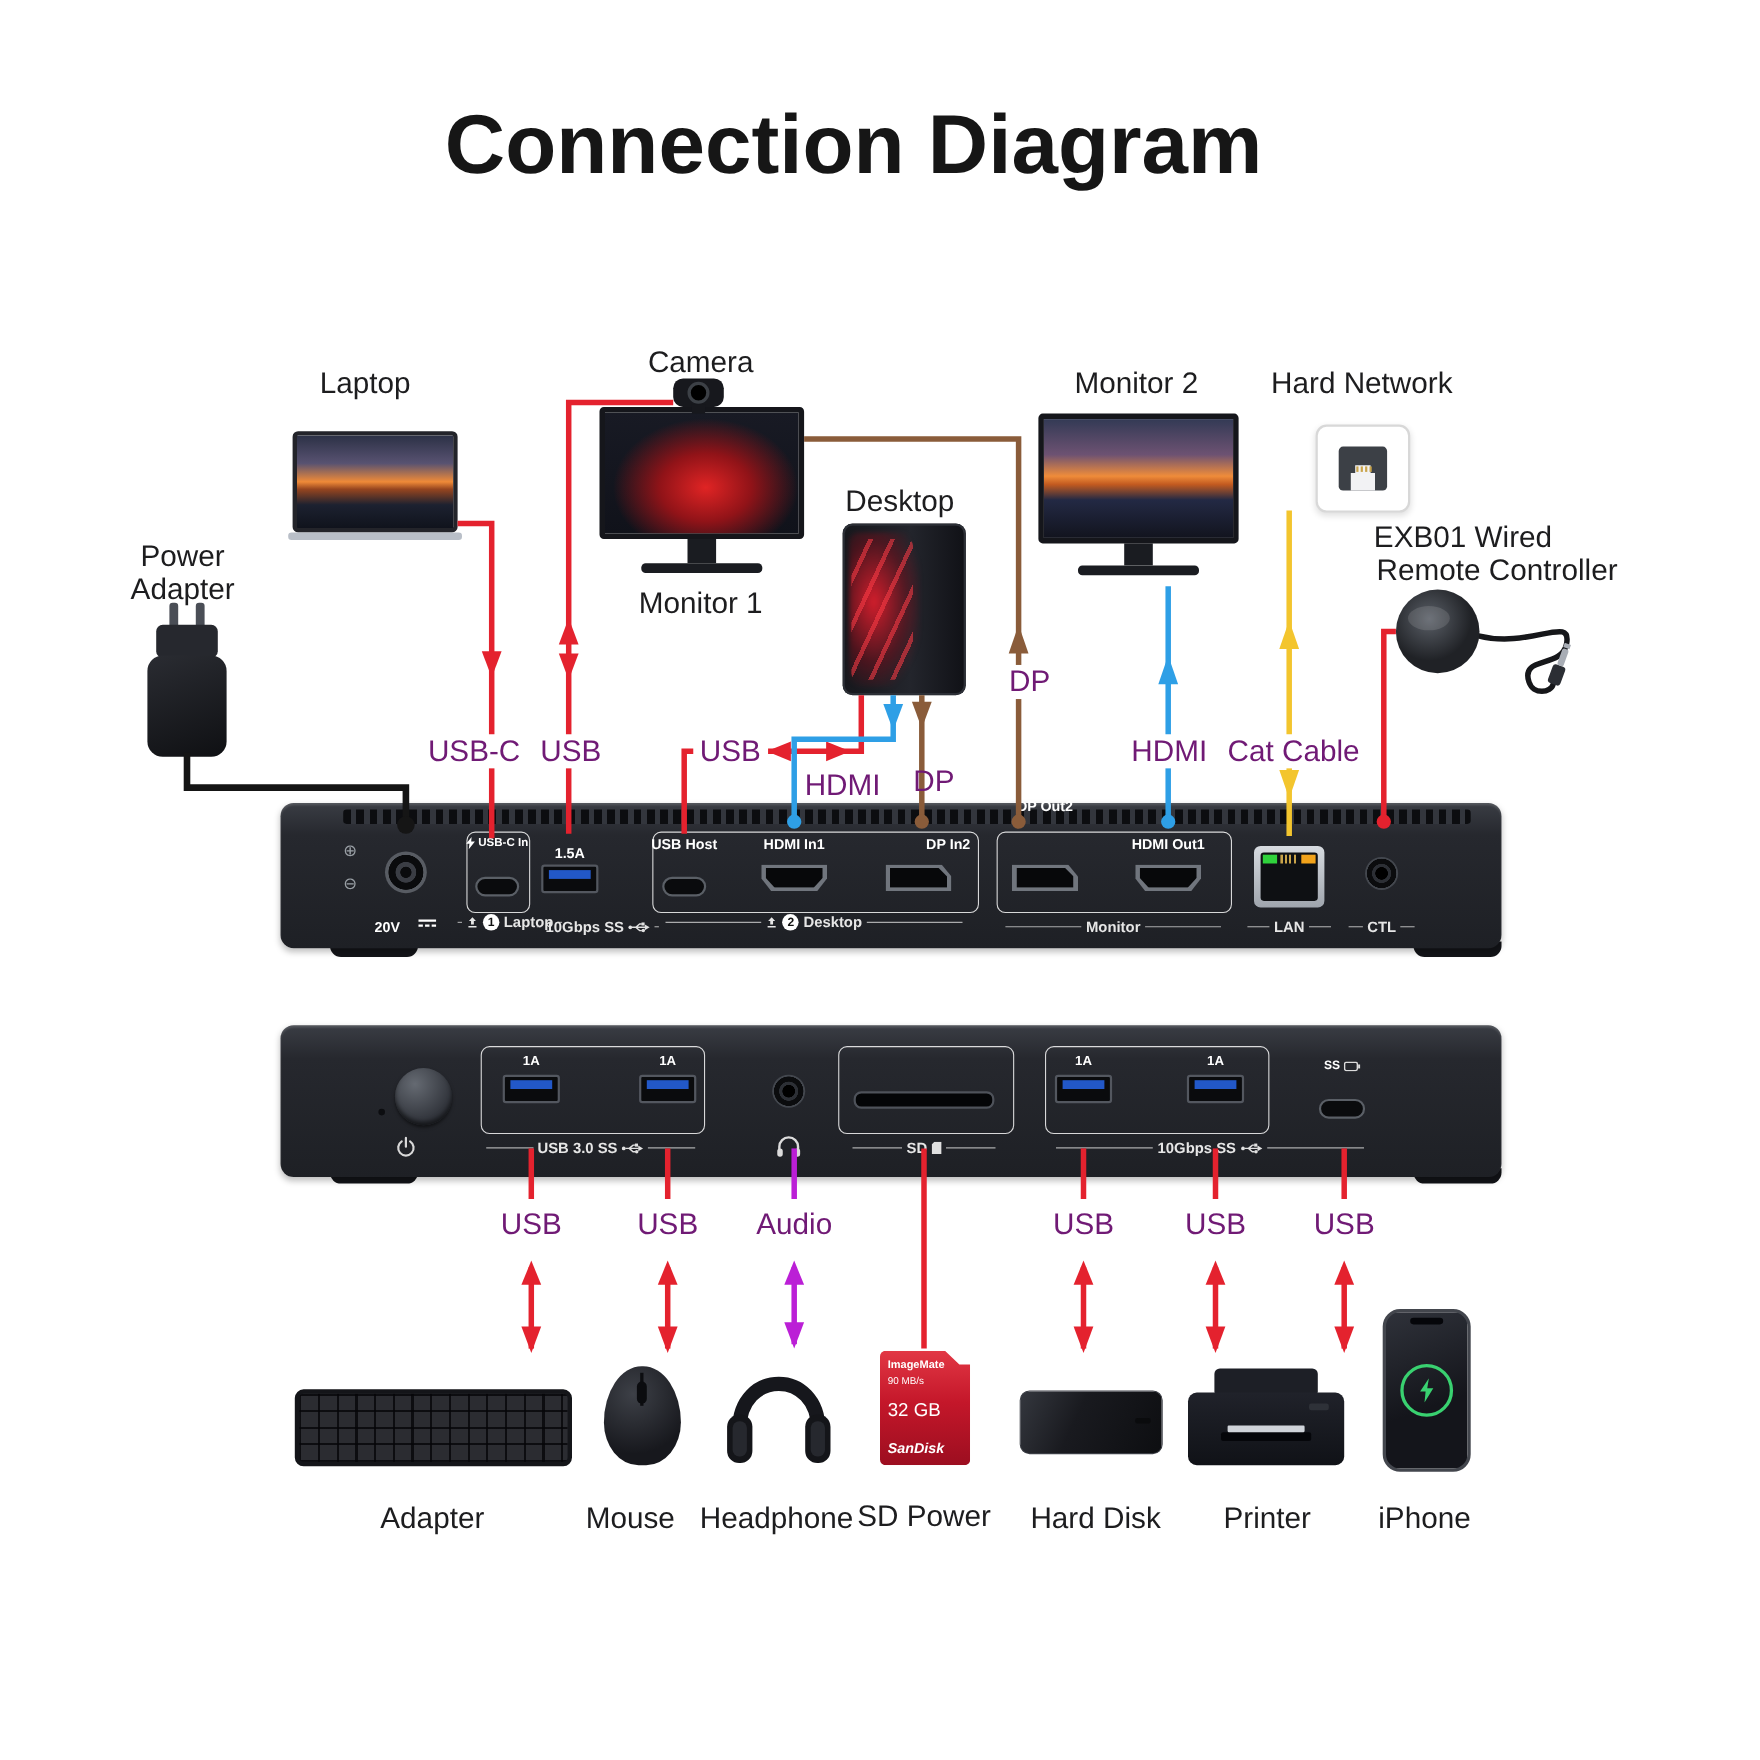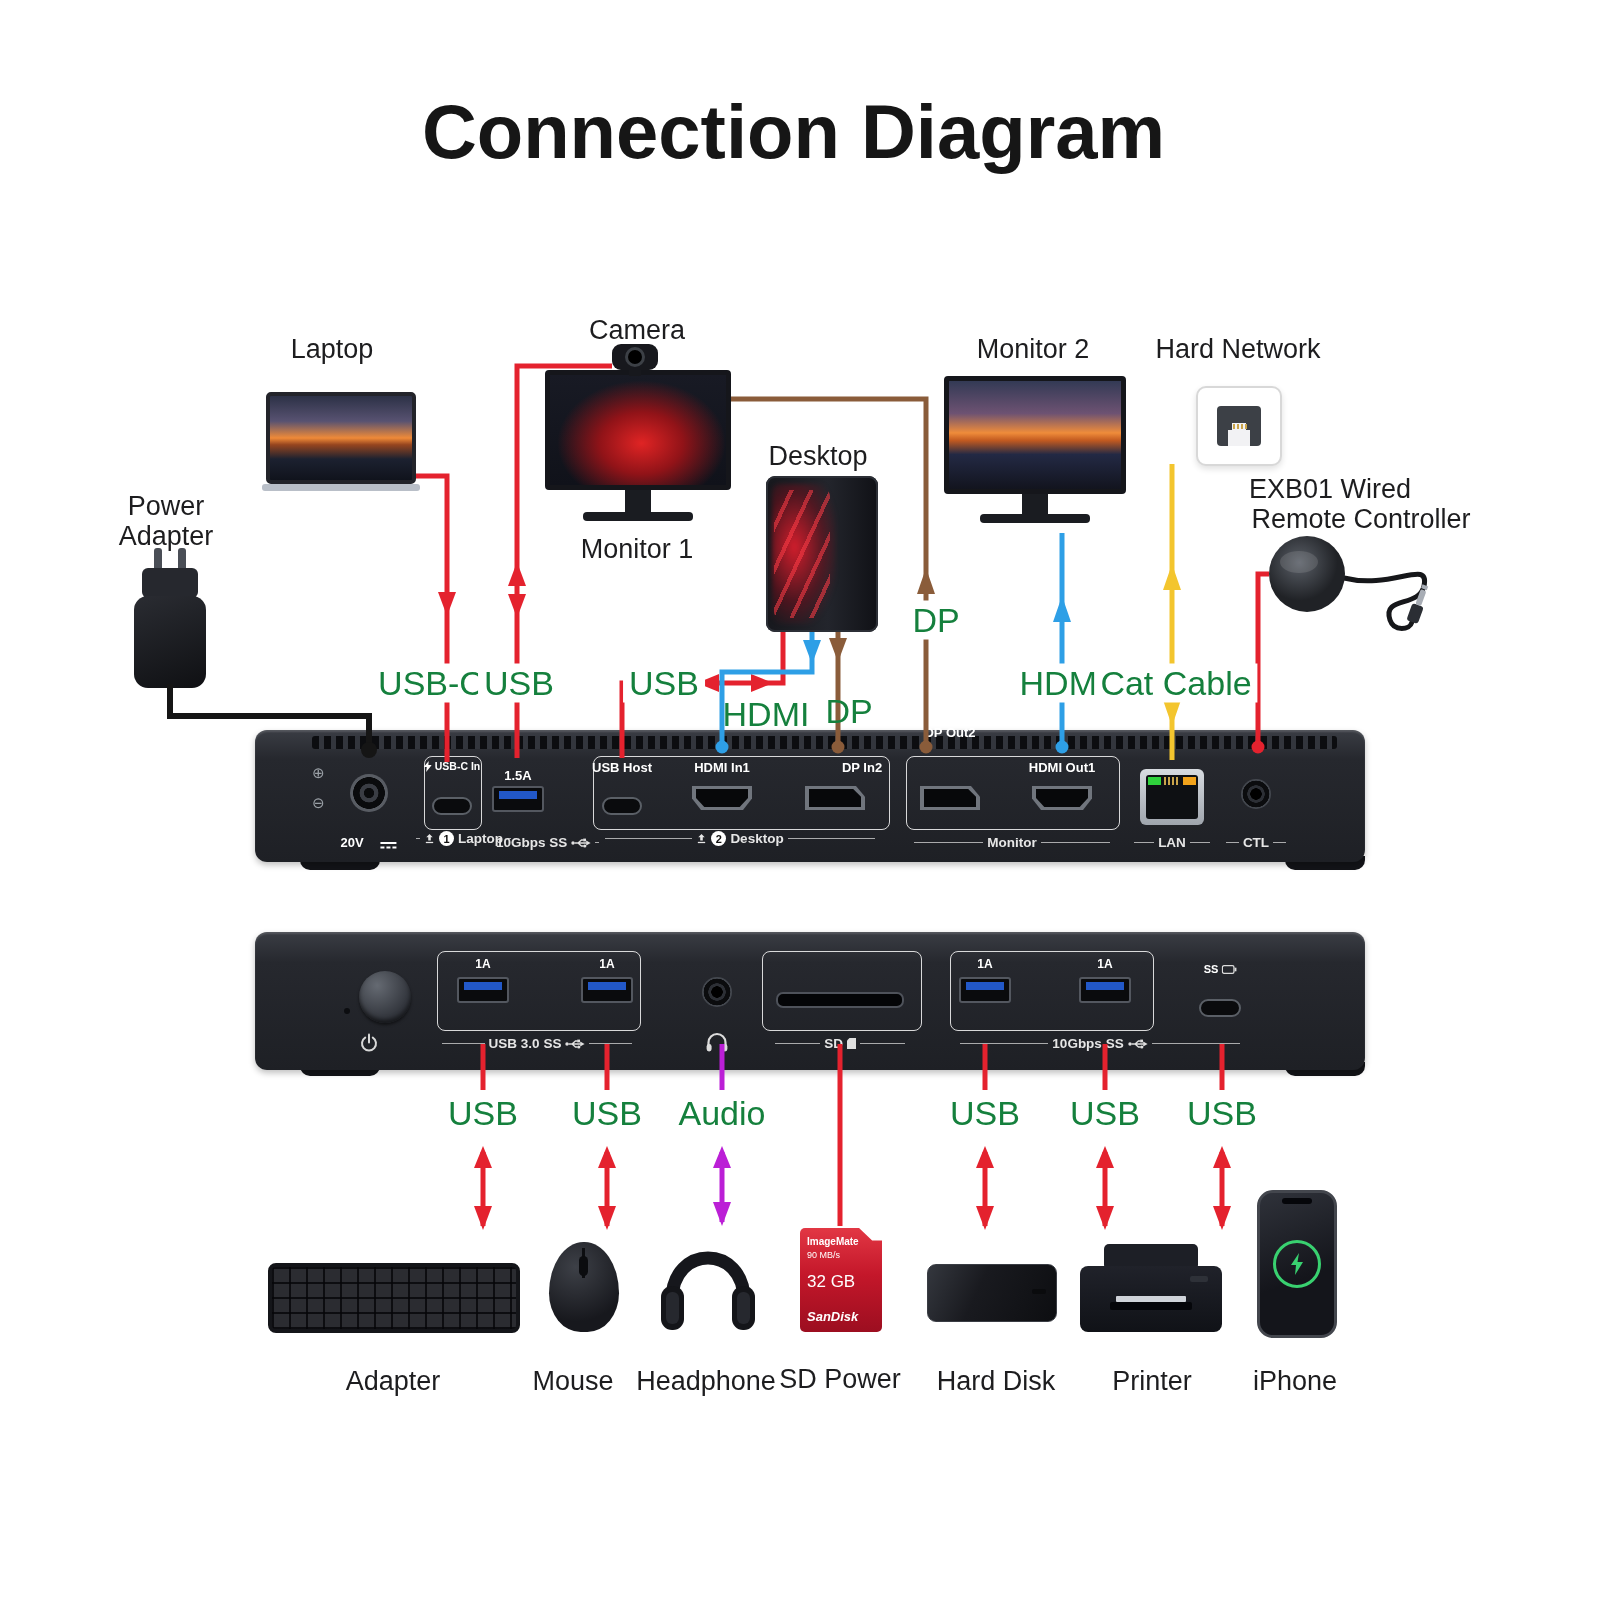--- a/index.html
+++ b/index.html
@@ -1,20 +1,20 @@
 <!DOCTYPE html>
 <html><head>
 <meta charset="utf-8">
 <style>
   html,body{margin:0;padding:0;background:#fff;}
-  .stage{position:relative;width:1552px;height:1600px;background:#fff;font-family:"Liberation Sans",sans-serif;overflow:hidden;padding-left:35px;}
+  .stage{position:relative;width:1552px;height:1600px;background:#fff;font-family:"Liberation Sans",sans-serif;overflow:hidden;}
   .pa{position:absolute;}
   .title{position:absolute;left:0;top:88px;width:100%;text-align:center;font-size:76px;font-weight:700;color:#161616;margin:0;z-index:2;}
   .dlabel{position:absolute;transform:translate(-50%,-50%);font-size:27px;color:#1d1d1f;z-index:3;white-space:nowrap;}
-  .clabel{position:absolute;transform:translate(-50%,-50%);font-size:34px;color:#15803d;z-index:5;white-space:nowrap;}
+  .clabel{position:absolute;transform:translate(-50%,-50%);font-size:27px;color:#701a75;z-index:5;white-space:nowrap;}
   .clabel.bg{background:#fff;padding:0 6px;}
   .panel{position:absolute;left:255px;width:1110px;background:linear-gradient(180deg,#3a3d44 0%,#26282e 22%,#1e2025 100%);border-radius:12px;box-shadow:inset 0 2px 2px rgba(255,255,255,.14),0 3px 6px rgba(0,0,0,.25);z-index:2;}
   .vents{position:absolute;left:312px;top:736px;width:1025px;height:13px;background:repeating-linear-gradient(90deg,#0c0d10 0 7px,#33363d 7px 12px);border-radius:3px;z-index:2;}
   .foot{position:absolute;width:80px;height:14px;background:#131418;border-radius:0 0 10px 10px;z-index:1;}
   .gbox{position:absolute;border:1.5px solid rgba(248,248,248,.85);border-radius:8px;z-index:3;}
   .plabel{position:absolute;transform:translateX(-50%);color:#fff;font-size:13px;font-weight:700;white-space:nowrap;z-index:3;}
   .pol{position:absolute;color:#9aa0a6;font-size:15px;z-index:3;}
   .brkt{position:absolute;transform:translateX(-50%);display:flex;align-items:center;gap:4px;color:#e6e6e6;font-size:13.5px;font-weight:600;white-space:nowrap;z-index:3;}
   .brkt::before,.brkt::after{content:"";flex:1 1 0;min-width:4px;height:0;border-top:1.5px solid rgba(230,230,230,.7);}
   .cnum{width:15px;height:15px;border-radius:50%;background:#fff;color:#111;font-size:11px;font-weight:700;display:inline-flex;align-items:center;justify-content:center;flex:none;}
@@ -225,21 +225,21 @@
   <div class="clabel bg" style="left:1176px;top:683px">Cat Cable</div>
 
   <div class="foot" style="left:300px;top:856px"></div>
   <div class="foot" style="left:1285px;top:856px"></div>
   <div class="panel" style="top:730px;height:132px"></div>
   <div class="vents"></div>
 
   <span class="pol" style="left:312px;top:764px">⊕</span>
   <span class="pol" style="left:312px;top:794px">⊖</span>
   <div class="dcjack" style="left:369px;top:774px"></div>
-  <div class="plabel" style="left:369px;top:835px;display:flex;gap:16px;align-items:flex-end">
+  <div class="plabel" style="left:369px;top:835px;display:flex;gap:16px;align-items:flex-start">
     <span>20V</span>
     <svg width="18" height="9" viewBox="0 0 18 9">
         <path d="M1 2 H17" stroke="#fff" stroke-width="2"></path>
         <path d="M1 6.5 H5 M7 6.5 H11 M13 6.5 H17" stroke="#fff" stroke-width="2"></path>
       </svg>
   </div>
 
   <div class="gbox" style="left:424px;top:756px;width:56px;height:72px"></div>
   <div class="plabel" style="left:452px;top:760px;display:flex;align-items:center;gap:3px;font-size:10.5px">
     <svg width="8" height="11" viewBox="0 0 8 11">

